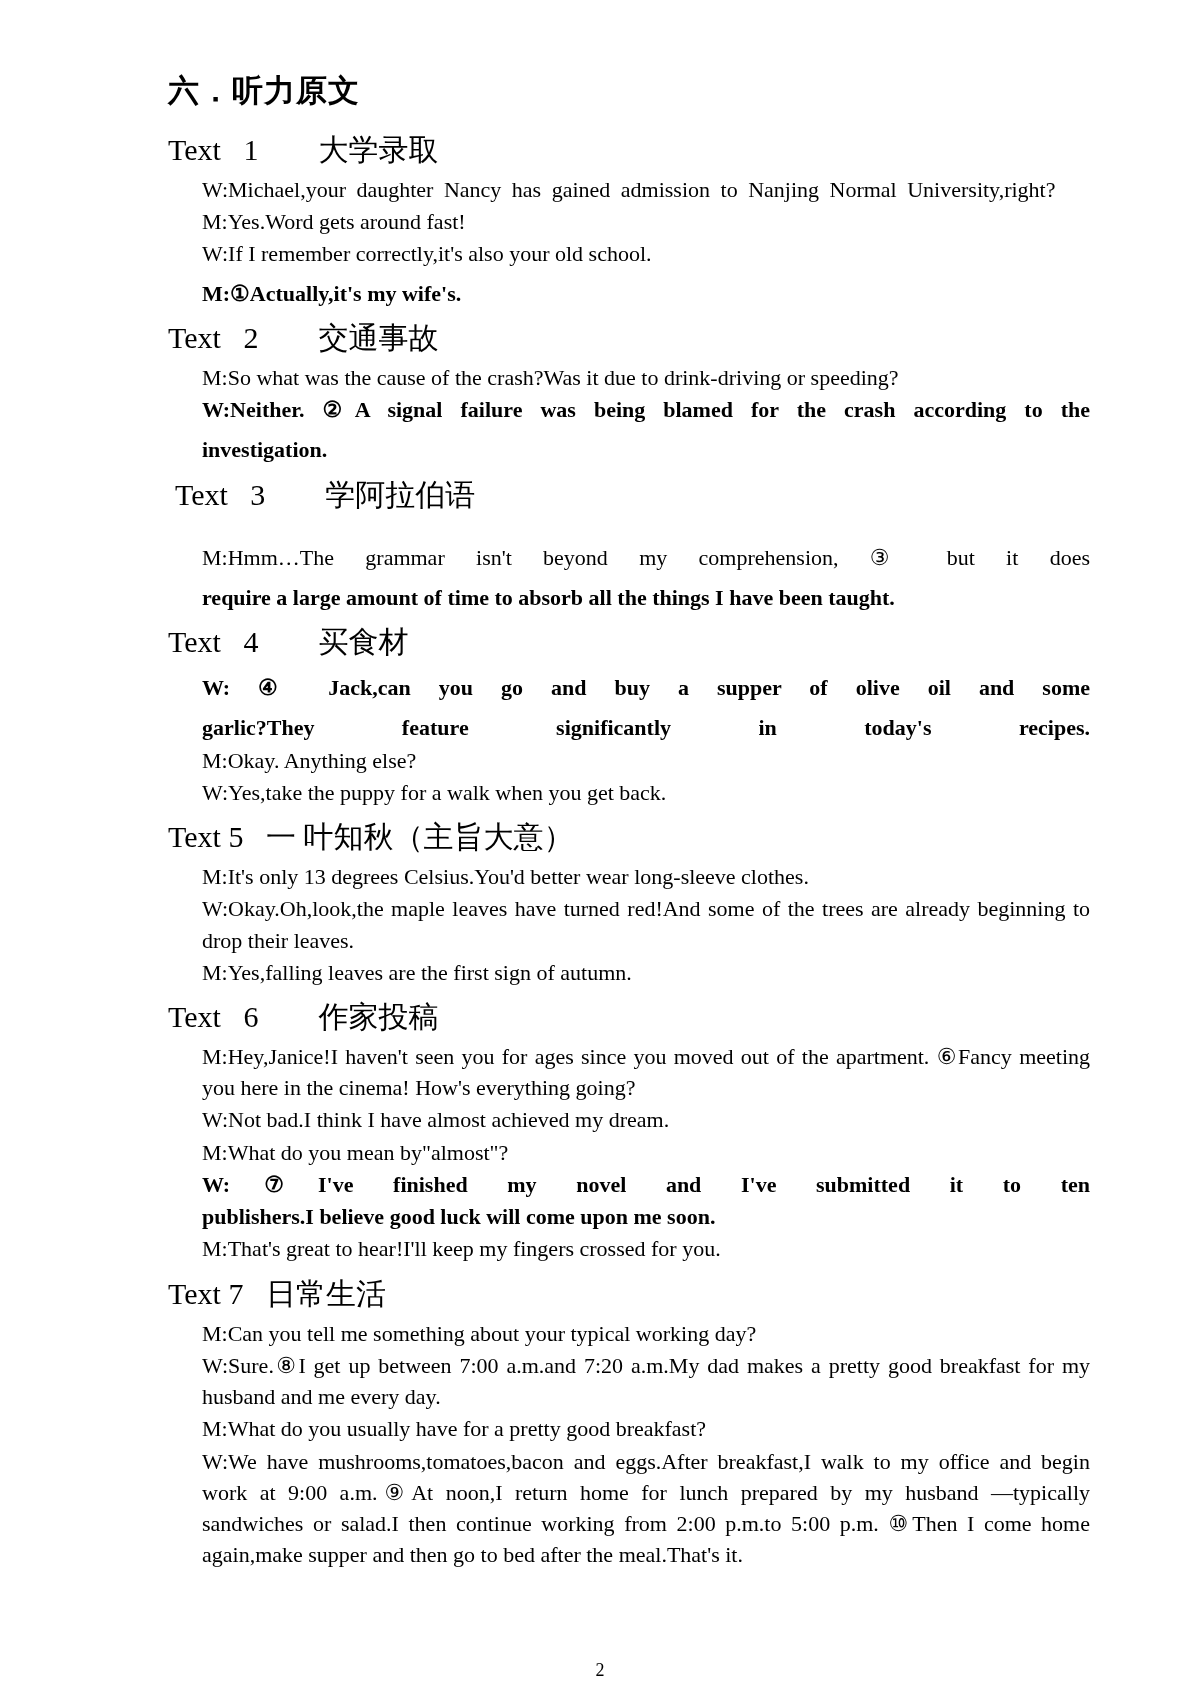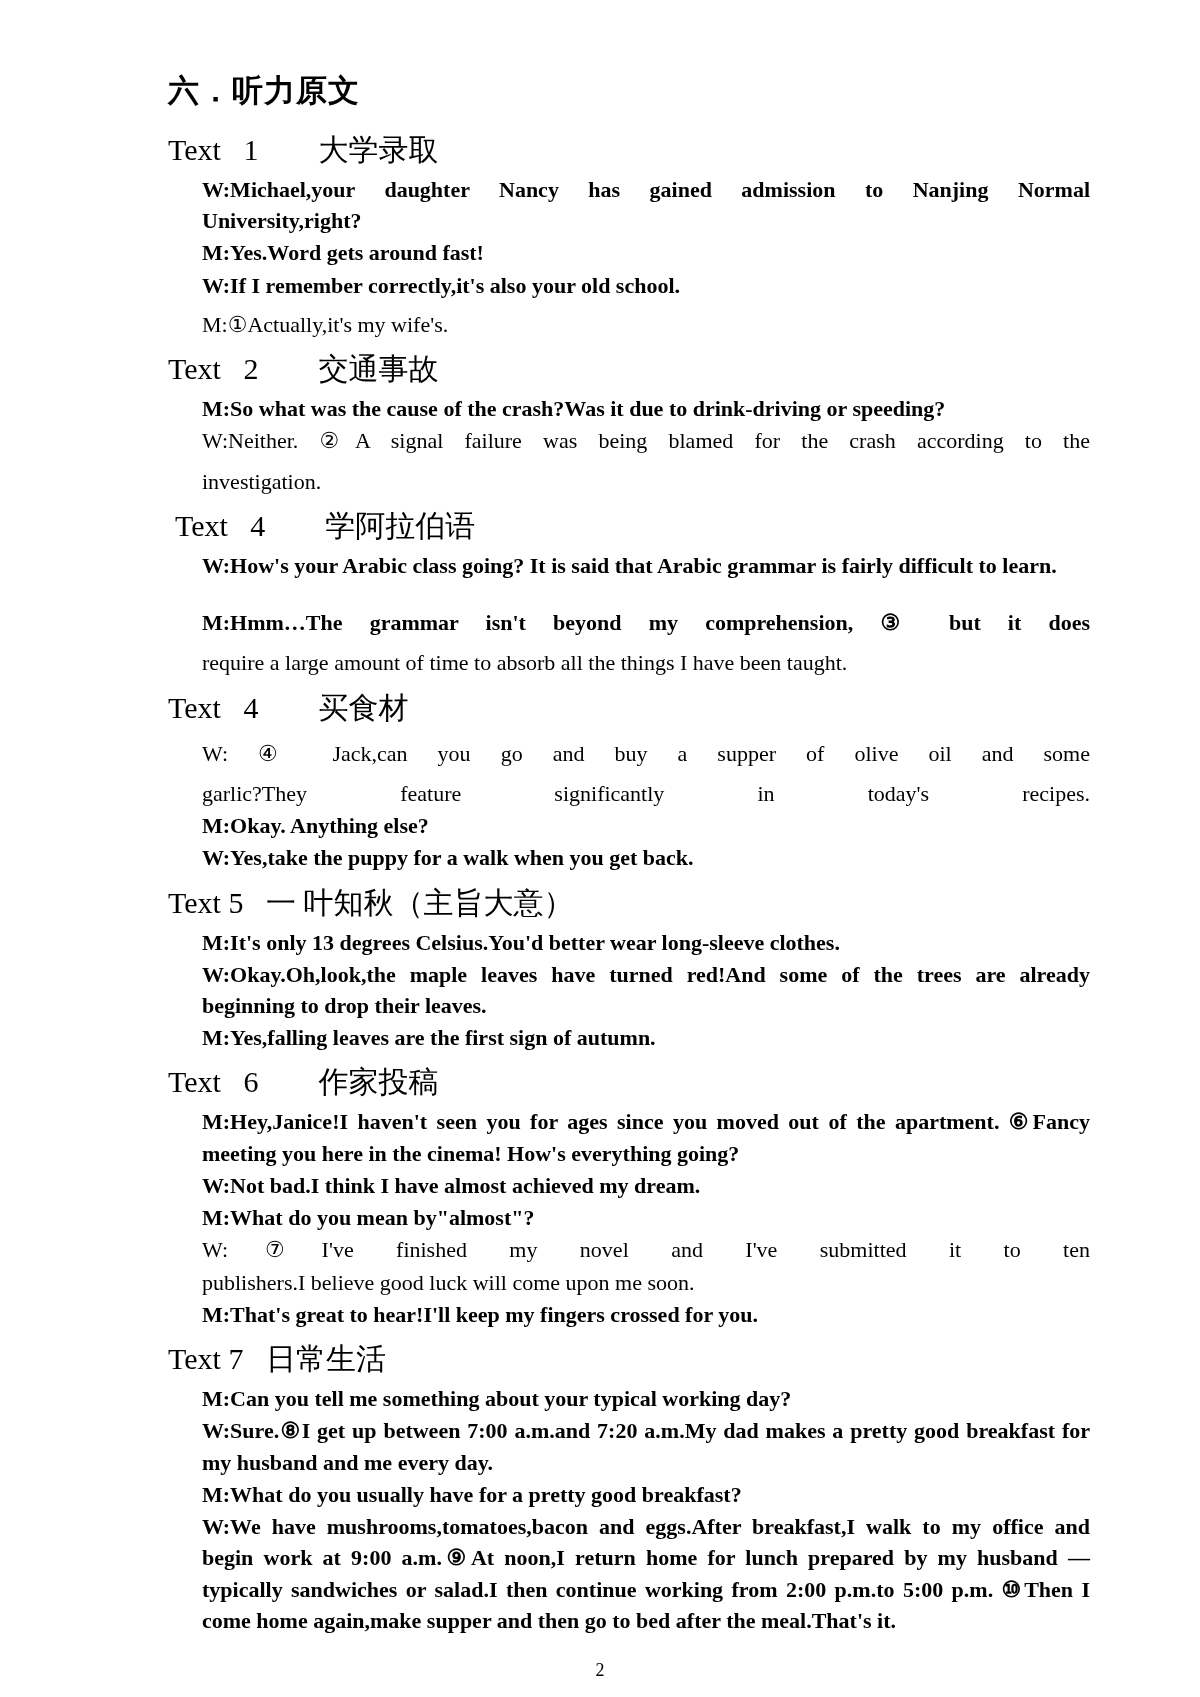--- a/index.html
+++ b/index.html
@@ -37,27 +37,26 @@
     white-space: pre;
   }
   .line {
     font-size: 22px;
     line-height: 1.42;
     margin: 0 0 1px 0;
     text-align: justify;
     text-justify: inter-word;
     text-indent: 0;
     padding-left: 34px;
-    font-weight: bold;
   }
   .spaced {
     word-spacing: 5px;
   }
   .bold {
-    font-weight: normal;
+    font-weight: bold;
   }
   .just {
     text-align: justify;
     text-align-last: left;
   }
   .stretch {
     text-align: justify;
     text-align-last: justify;
   }
   .page-number {
@@ -85,22 +84,21 @@
   </div>
 
   <div class="block">
     <div class="text-head">Text   2        交通事故</div>
     <div class="line">M:So what was the cause of the crash?Was it due to drink-driving or speeding?</div>
     <div class="line bold stretch" style="">W:Neither. ②A  signal  failure  was  being  blamed  for  the  crash  according  to  the</div>
     <div class="line bold" style="margin-top:9px;">investigation.</div>
   </div>
 
   <div class="block">
-    <div class="text-head"> Text   4        学阿拉伯语</div>
-    <div class="line just">W:How's your Arabic class going? It is said that Arabic grammar is fairly difficult to learn.</div>
+    <div class="text-head"> Text   3        学阿拉伯语</div>
     <div class="line stretch" style="margin-top:26px;">M:Hmm…The   grammar   isn't  beyond  my     comprehension,  ③  but  it  does</div>
     <div class="line bold" style="margin-top:9px;">require a large amount of time   to absorb all the things I have been   taught.</div>
   </div>
 
   <div class="block">
     <div class="text-head">Text   4        买食材</div>
     <div class="line bold stretch" style="margin-top:9px;">W: ④  Jack,can   you   go   and   buy   a   supper   of   olive   oil   and   some</div>
     <div class="line bold stretch" style="margin-top:9px;">garlic?They   feature   significantly   in today's      recipes.</div>
     <div class="line">M:Okay.     Anything     else?</div>
     <div class="line">W:Yes,take   the   puppy   for   a   walk   when   you   get   back.</div>

